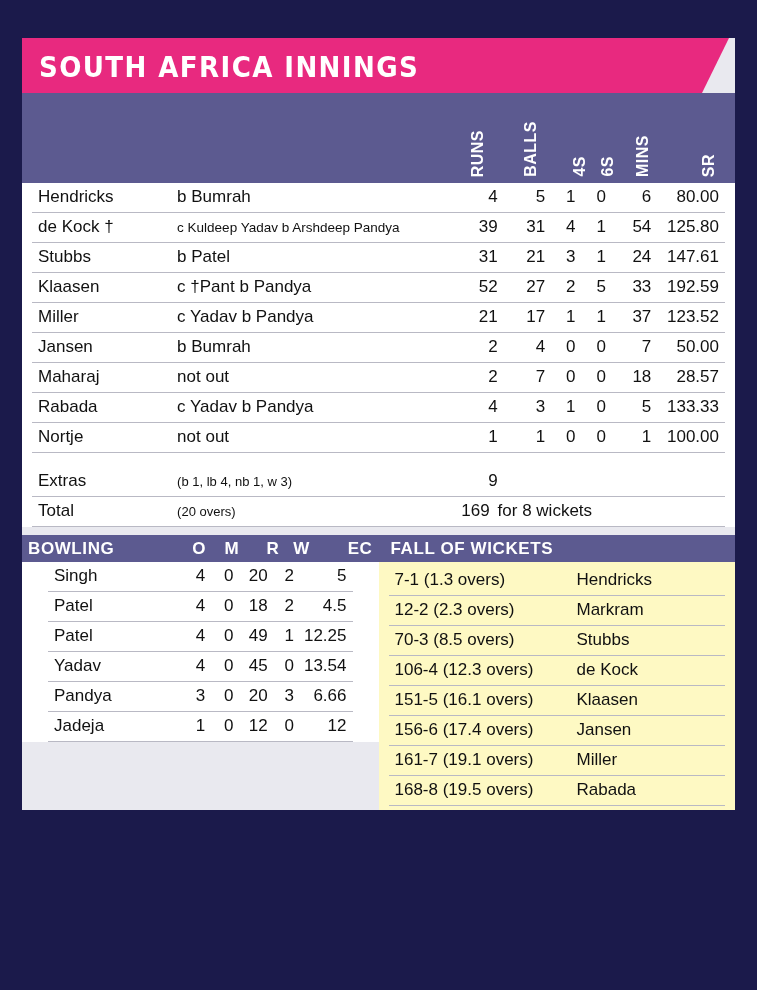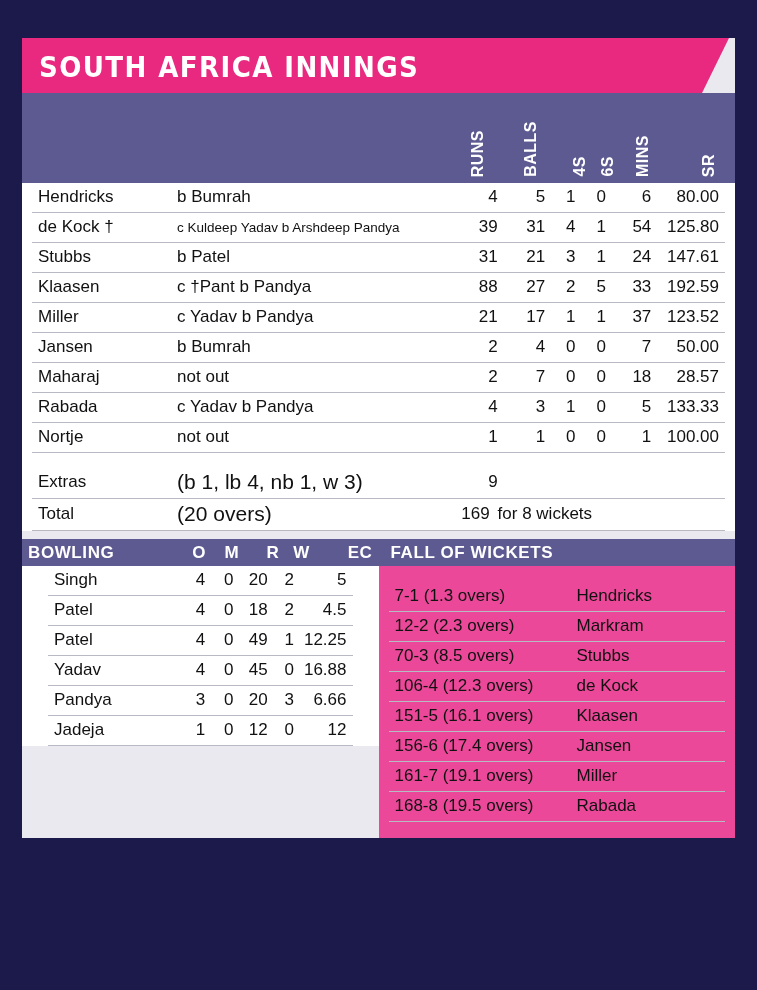--- a/index.html
+++ b/index.html
@@ -75,21 +75,21 @@
   .c-how.small{font-size:13.5px;}
   .c-num{text-align:right;}
   .w-runs{width:40px;}
   .w-balls{width:44px;}
   .w-4s{width:28px;}
   .w-6s{width:28px;}
   .w-mins{width:42px;}
   .w-sr{width:62px;padding-right:6px !important;}
   .spacer td{border-bottom:none;height:14px;padding:0;}
   .extras td, .total td{font-size:17px;}
-  .extras .c-how, .total .c-how{font-size:21px;}
+  .extras .c-how, .total .c-how{font-size:13px;}
   .total-val{text-align:right;padding-right:8px !important;}
   .total-rest{text-align:left;}
   
   .lower{
     display:flex;
     background:#e9e9ef;
     padding-top:8px;
   }
   .lcol{width:50%;}
   .lhead{
@@ -108,21 +108,21 @@
     border-bottom:1px solid #b9b9c4;
     height:22px;
   }
   .bw-name{width:120px;padding-left:6px !important;margin-top:11px;}
   .bw-n{text-align:right;}
   .w-o{width:30px;}
   .w-m{width:28px;}
   .w-r{width:34px;}
   .w-w{width:26px;}
   .w-ec{width:52px;padding-right:6px !important;}
-  .fow-wrap{background:#ec4899;padding:16px 10px;}
+  .fow-wrap{background:#fef9c3;padding:4px 10px;}
   .fow td{
     font-size:17px;color:#111;
     padding:3px 0 4px 0;
     border-bottom:1px solid #b9b9c4;
     height:22px;
   }
   .fw-score{width:182px;padding-left:6px !important;}
   .headpad-r{padding-left:12px;}
   .bh-row th{
     color:#fff;font-size:17px;font-weight:bold;
@@ -177,21 +177,21 @@
           <td class="c-num w-runs">31</td>
           <td class="c-num w-balls">21</td>
           <td class="c-num w-4s">3</td>
           <td class="c-num w-6s">1</td>
           <td class="c-num w-mins">24</td>
           <td class="c-num w-sr">147.61</td>
         </tr>
         <tr>
           <td class="c-name">Klaasen</td>
           <td class="c-how">c †Pant b Pandya</td>
-          <td class="c-num w-runs">88</td>
+          <td class="c-num w-runs">52</td>
           <td class="c-num w-balls">27</td>
           <td class="c-num w-4s">2</td>
           <td class="c-num w-6s">5</td>
           <td class="c-num w-mins">33</td>
           <td class="c-num w-sr">192.59</td>
         </tr>
         <tr>
           <td class="c-name">Miller</td>
           <td class="c-how">c Yadav b Pandya</td>
           <td class="c-num w-runs">21</td>
@@ -309,21 +309,21 @@
               <td class="bw-n w-r">49</td>
               <td class="bw-n w-w">1</td>
               <td class="bw-n w-ec">12.25</td>
             </tr>
             <tr>
               <td class="bw-name">Yadav</td>
               <td class="bw-n w-o">4</td>
               <td class="bw-n w-m">0</td>
               <td class="bw-n w-r">45</td>
               <td class="bw-n w-w">0</td>
-              <td class="bw-n w-ec">16.88</td>
+              <td class="bw-n w-ec">13.54</td>
             </tr>
             <tr>
               <td class="bw-name">Pandya</td>
               <td class="bw-n w-o">3</td>
               <td class="bw-n w-m">0</td>
               <td class="bw-n w-r">20</td>
               <td class="bw-n w-w">3</td>
               <td class="bw-n w-ec">6.66</td>
             </tr>
             <tr>

